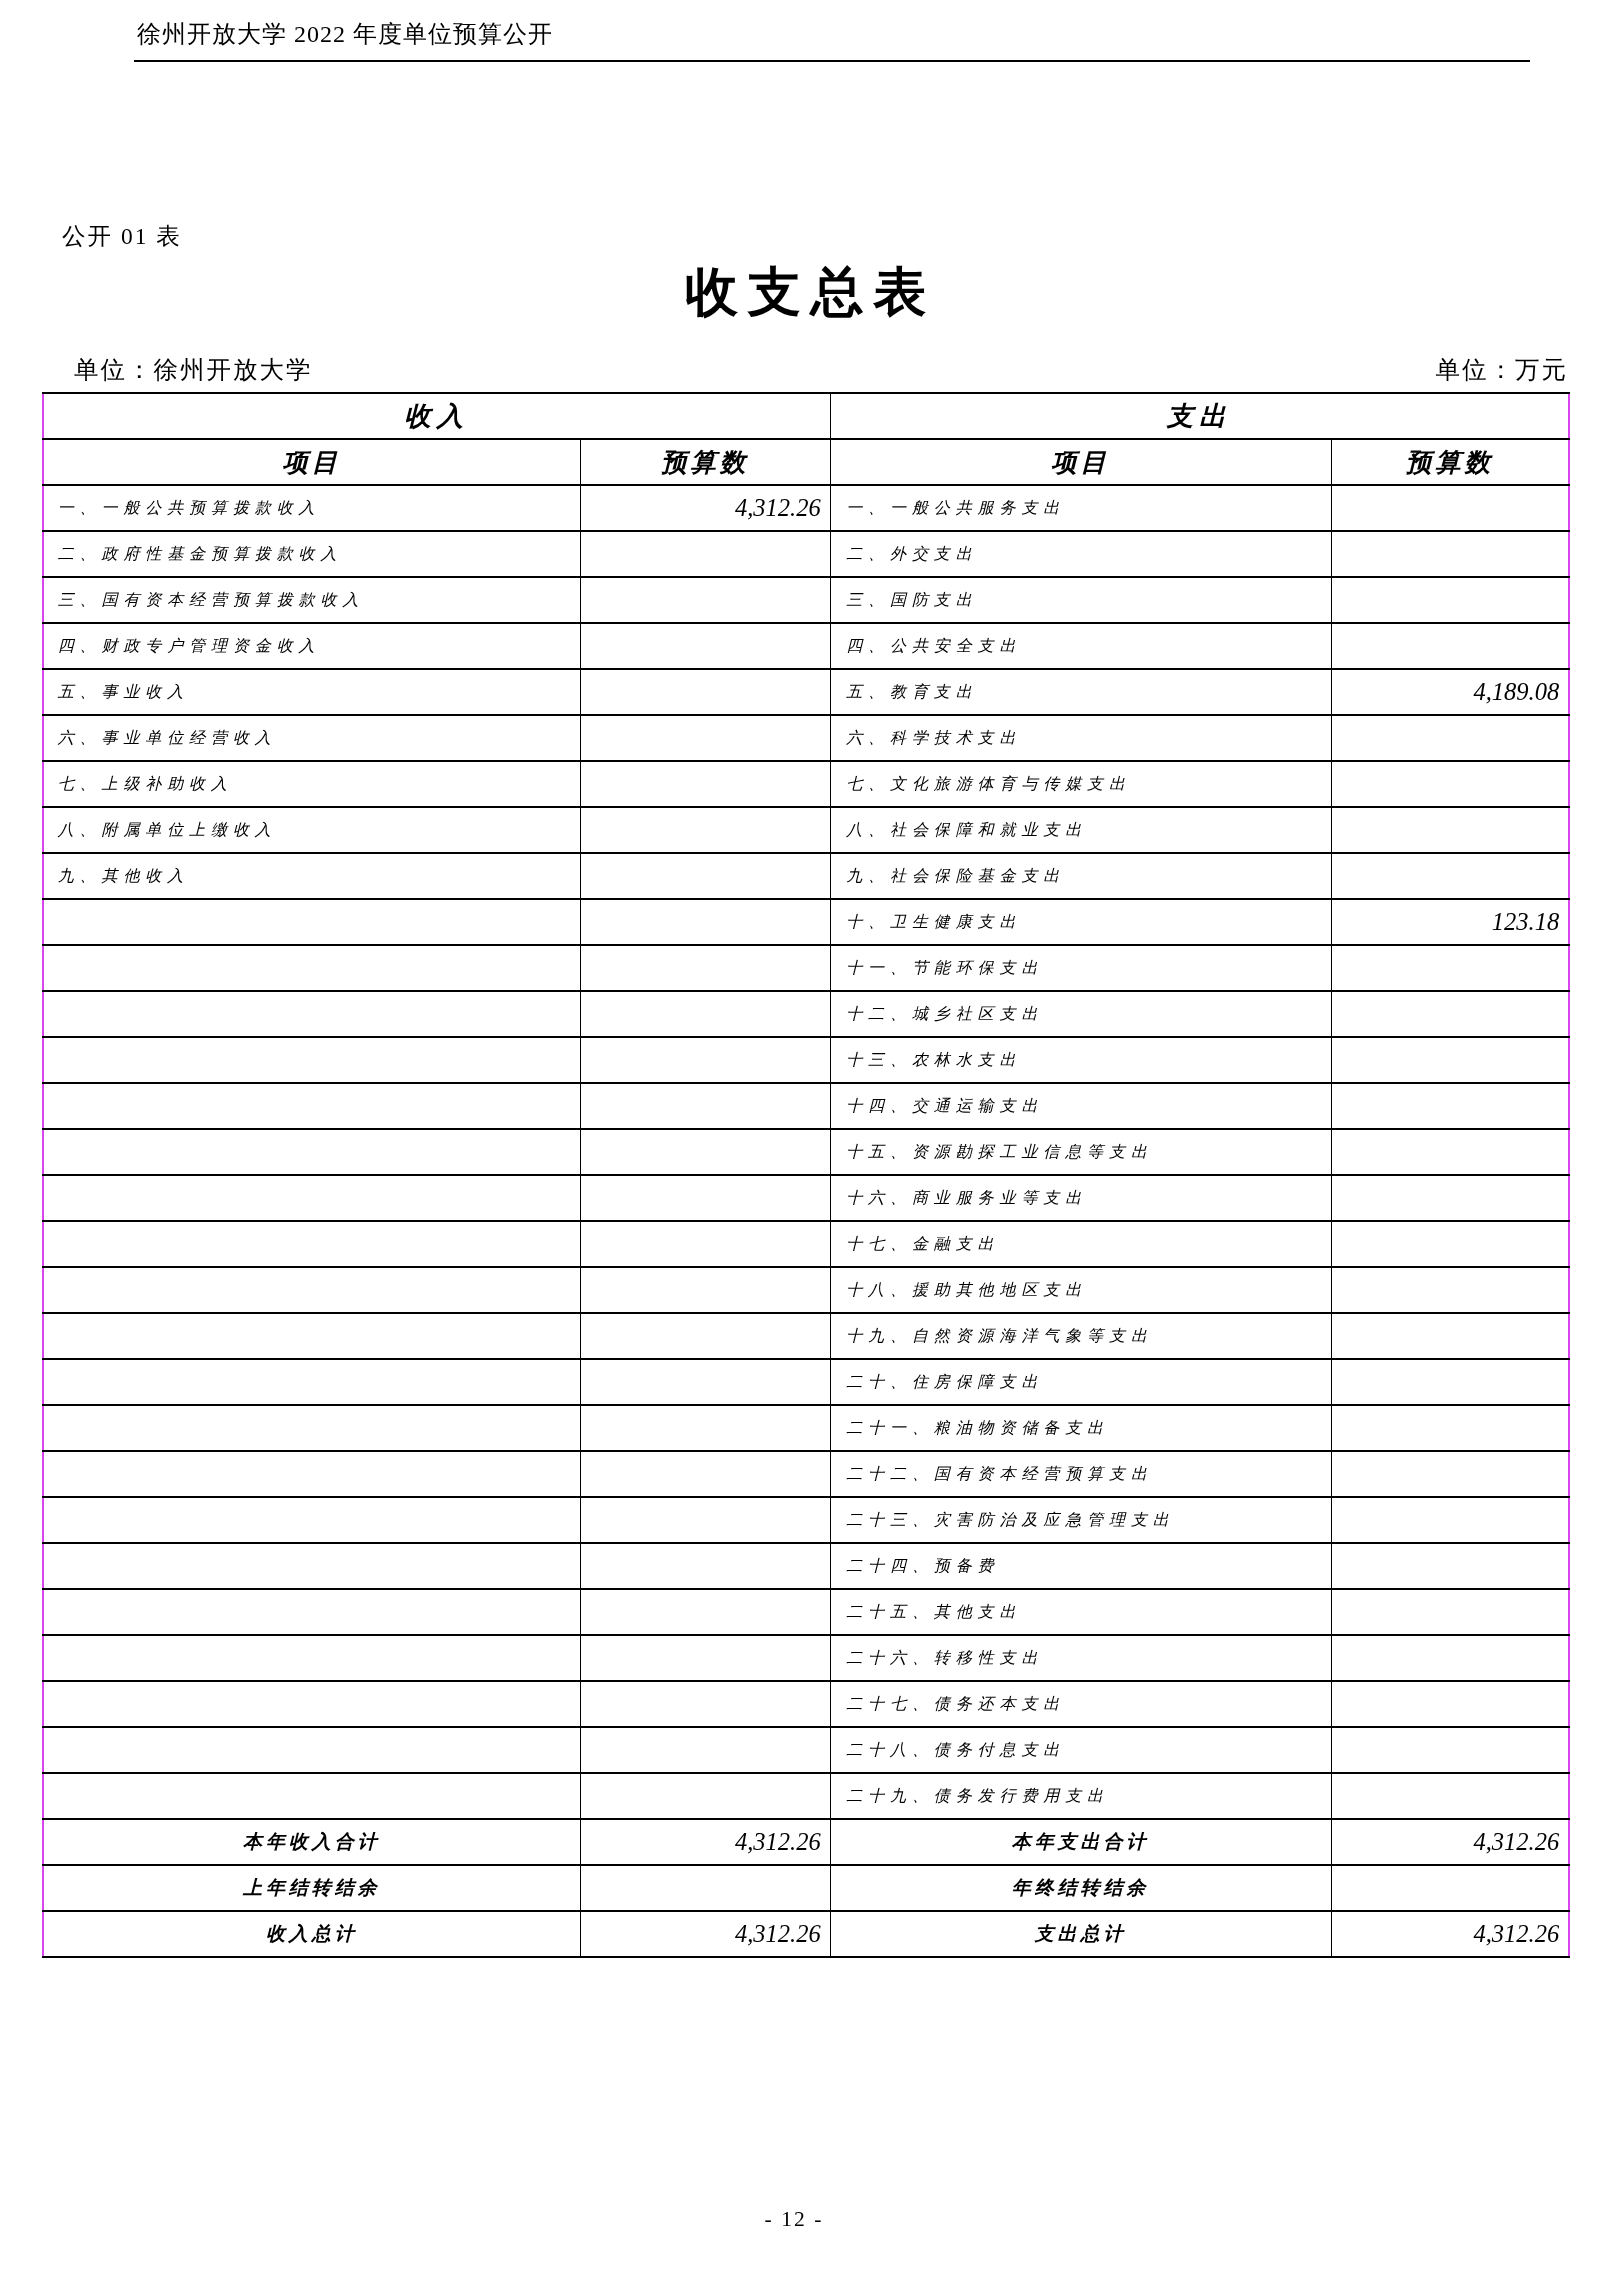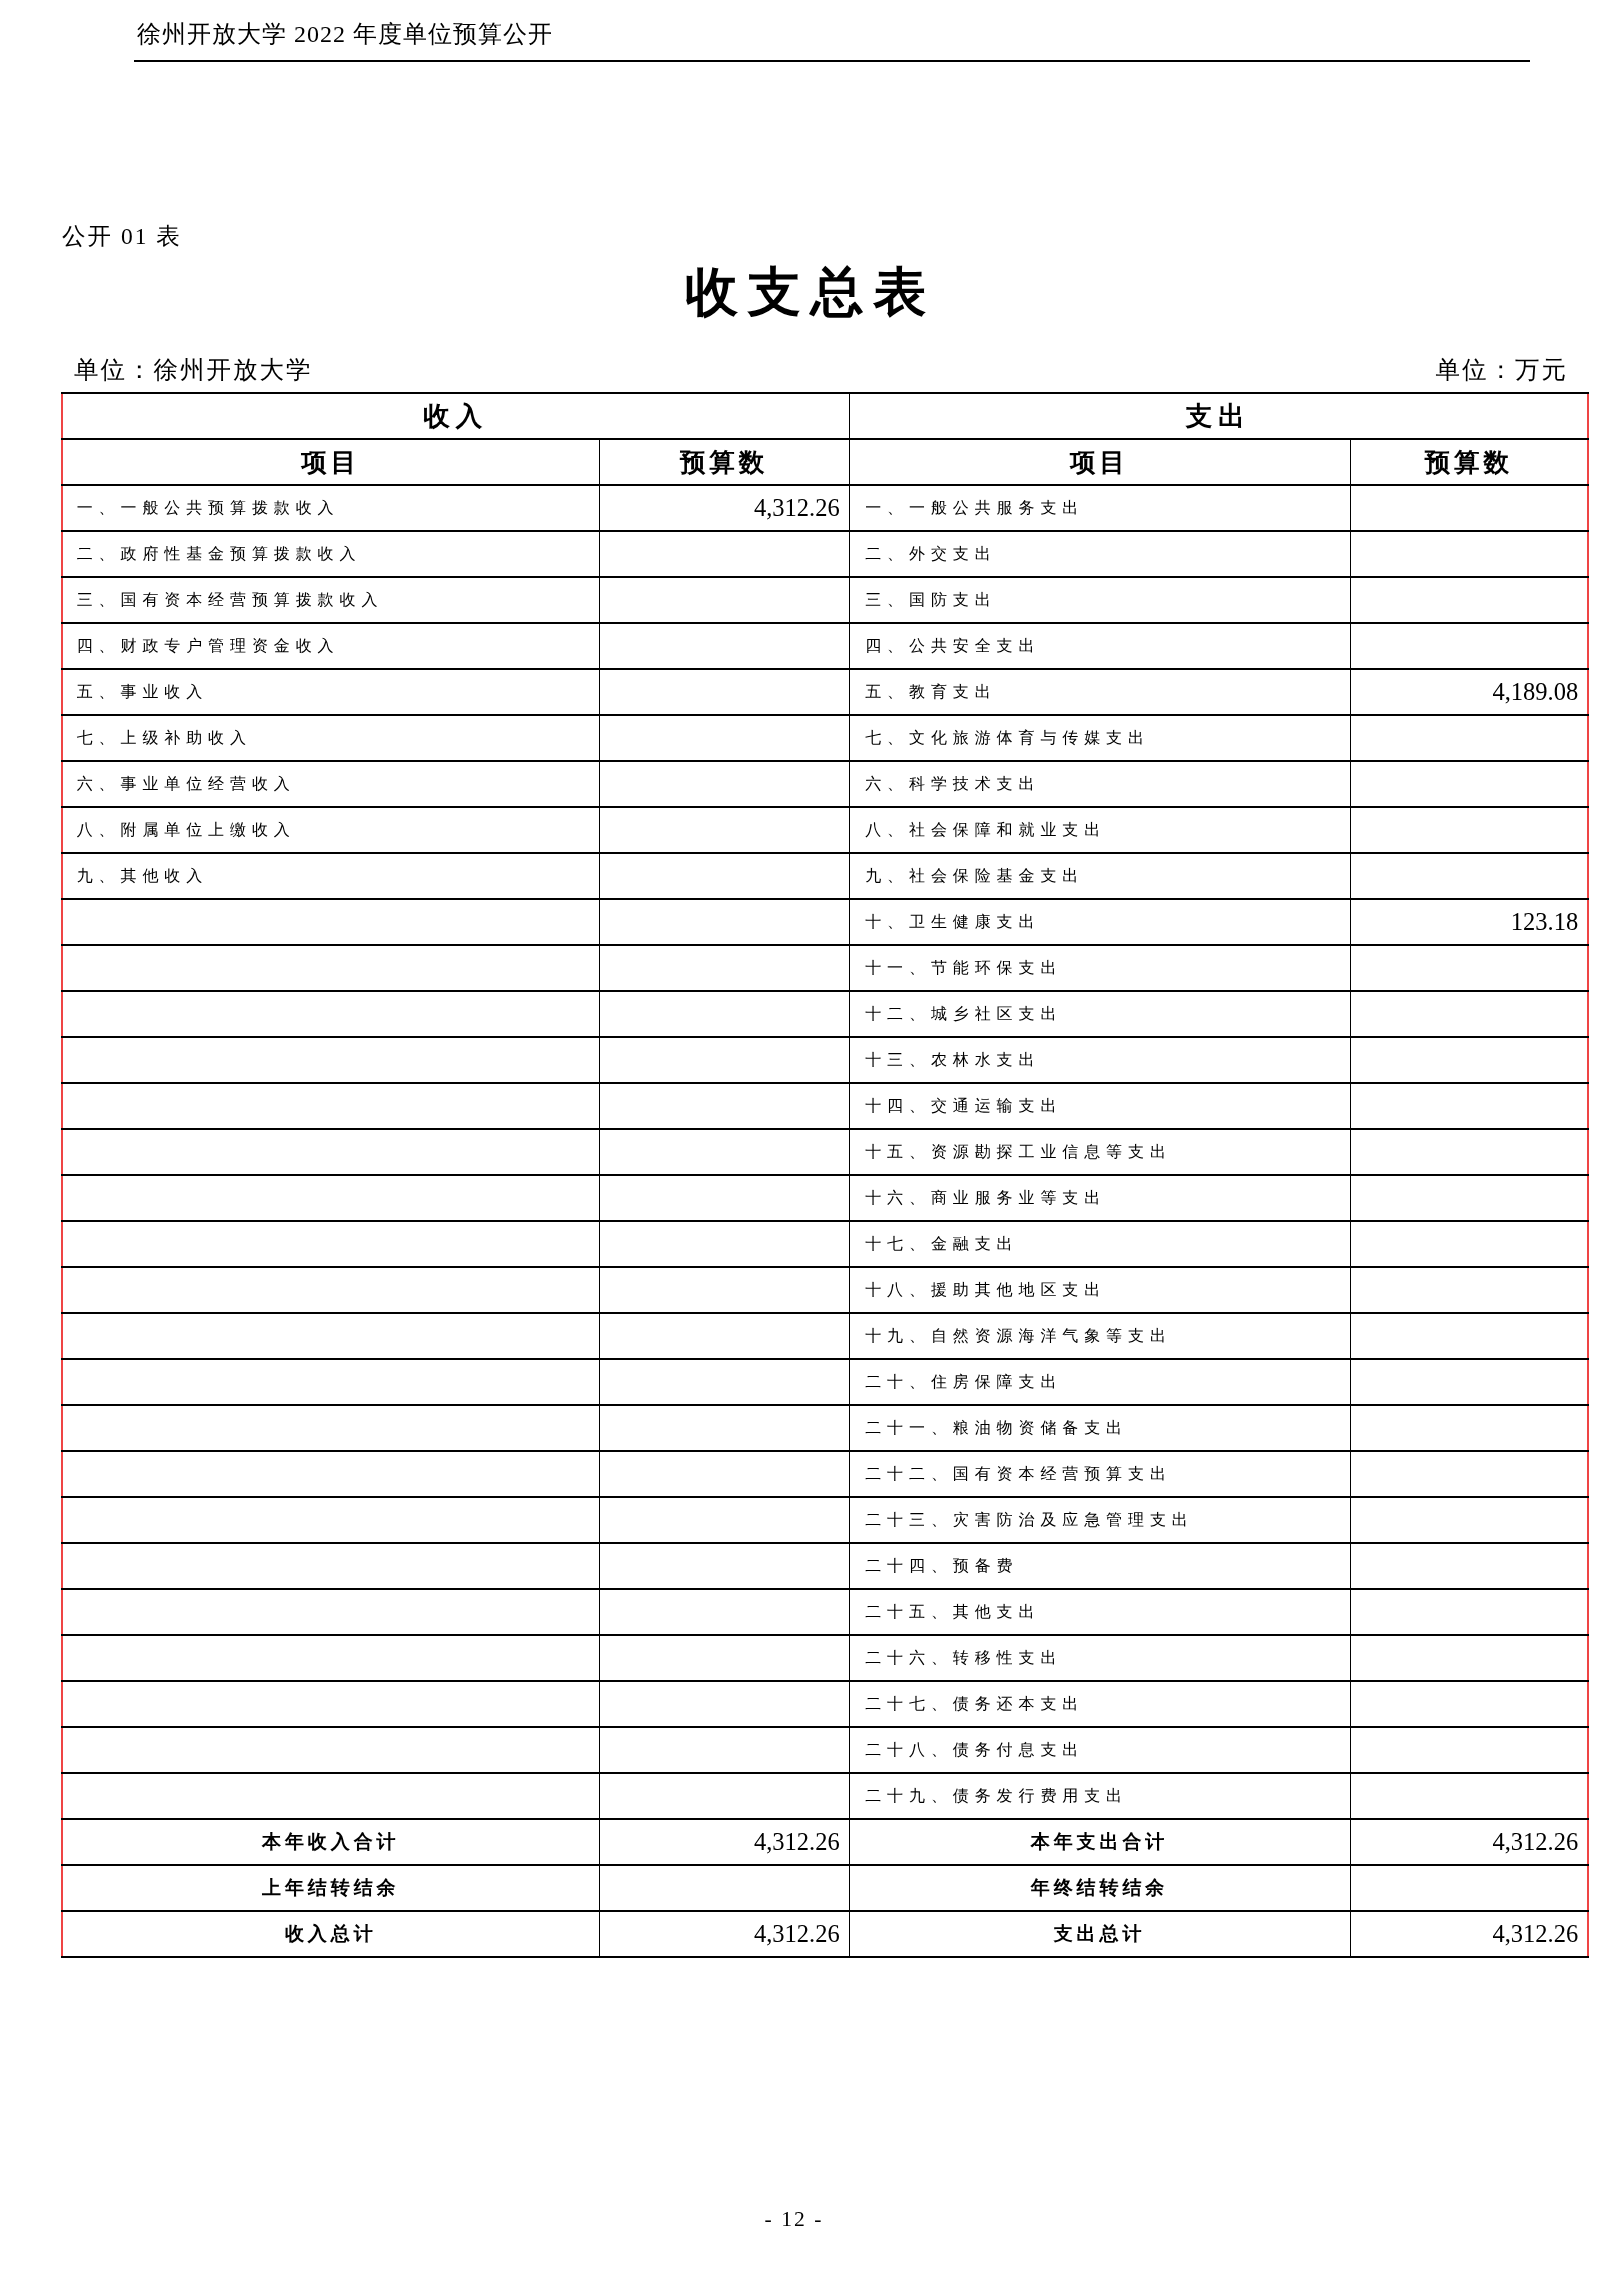--- a/index.html
+++ b/index.html
@@ -29,23 +29,24 @@
   .unit-left{
     position:absolute;left:74px;top:353px;
     font-size:24.5px;letter-spacing:2px;white-space:nowrap;
   }
   .unit-right{
     position:absolute;right:53px;top:353px;
     font-size:24.5px;letter-spacing:2px;white-space:nowrap;
   }
 
   table.budget-table{
-    position:absolute;left:61px;top:392px;width:1526px;
+    position:absolute;left:42px;top:392px;width:1526px;
     border-collapse:collapse;table-layout:fixed;
-    border:2px solid #ef4444;
+    border:2px solid #d946ef;
+    font-style:italic;
   }
   .budget-table tr{height:46px;}
   .budget-table th,.budget-table td{
     border-left:1px solid #000;border-right:1px solid #000;
     border-top:2px solid #000;border-bottom:2px solid #000;
     padding:0;overflow:hidden;white-space:nowrap;vertical-align:middle;
   }
   .group-row th{
     font-size:26.5px;font-weight:bold;letter-spacing:5.9px;text-align:center;
   }
@@ -128,29 +129,29 @@
           <td class="item expense">四、公共安全支出</td>
           <td class="val"></td>
         </tr>
         <tr>
           <td class="item">五、事业收入</td>
           <td class="val"></td>
           <td class="item expense">五、教育支出</td>
           <td class="val">4,189.08</td>
         </tr>
         <tr>
+          <td class="item">六、事业单位经营收入</td>
+          <td class="val"></td>
+          <td class="item expense">六、科学技术支出</td>
+          <td class="val"></td>
+        </tr>
+        <tr>
           <td class="item">七、上级补助收入</td>
           <td class="val"></td>
           <td class="item expense">七、文化旅游体育与传媒支出</td>
-          <td class="val"></td>
-        </tr>
-        <tr>
-          <td class="item">六、事业单位经营收入</td>
-          <td class="val"></td>
-          <td class="item expense">六、科学技术支出</td>
           <td class="val"></td>
         </tr>
         <tr>
           <td class="item">八、附属单位上缴收入</td>
           <td class="val"></td>
           <td class="item expense">八、社会保障和就业支出</td>
           <td class="val"></td>
         </tr>
         <tr>
           <td class="item">九、其他收入</td>

